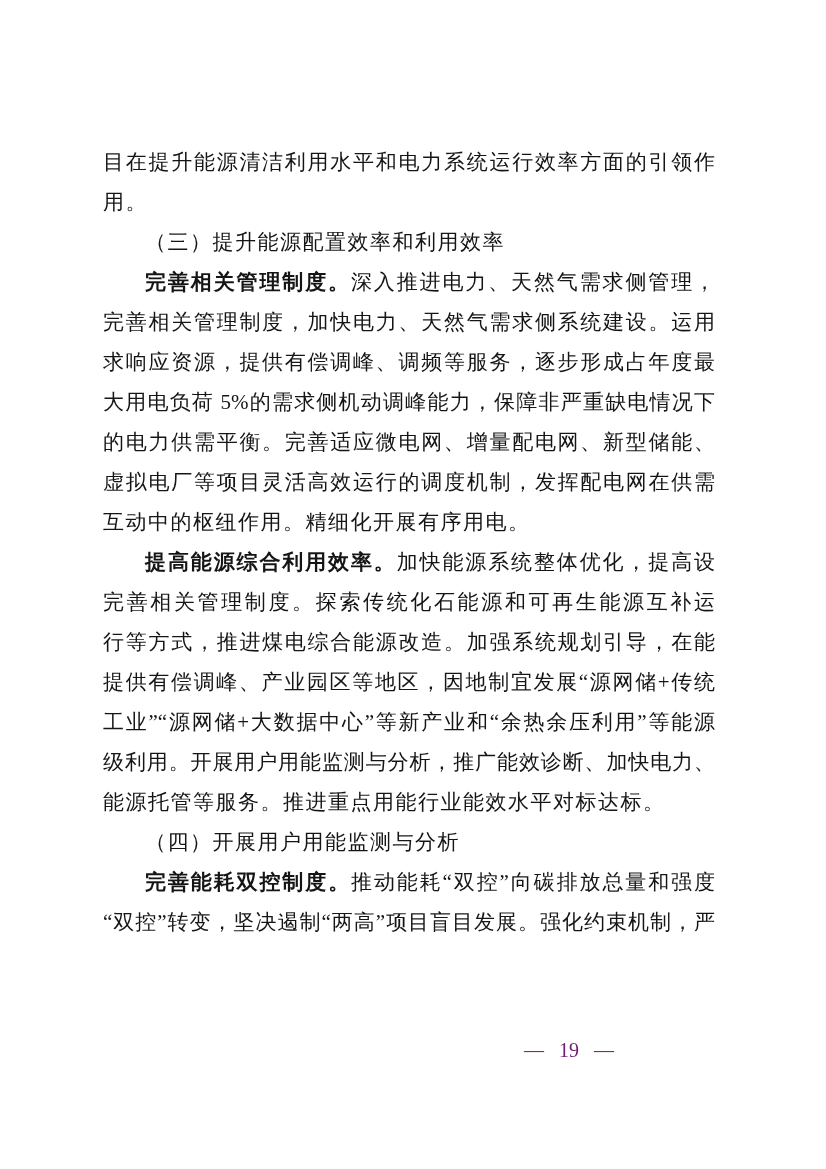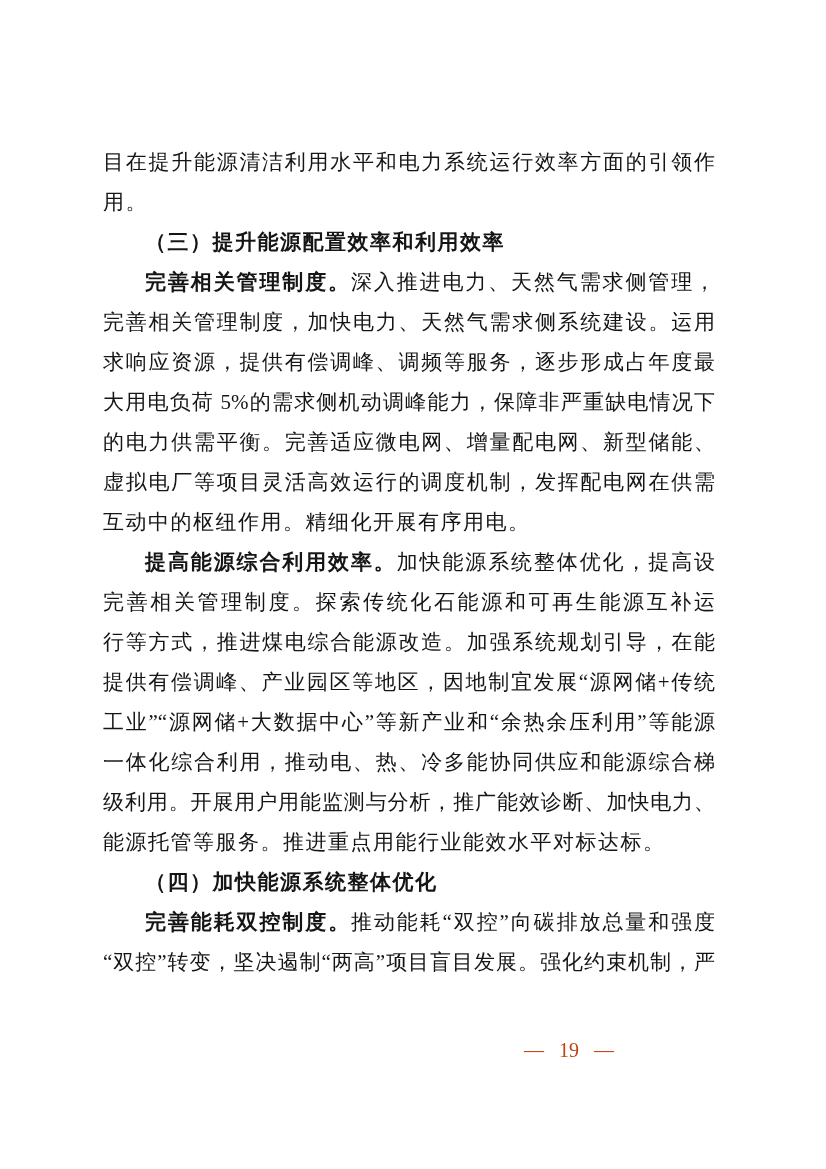--- a/index.html
+++ b/index.html
@@ -41,31 +41,31 @@
     letter-spacing: 1.5px;
   }
   
   .indent {
     text-indent: 2em;
   }
   .b {
     font-weight: 700;
   }
   .heading {
-    font-weight: 700;
+    font-weight: 400;
     letter-spacing: 1.5px;
   }
   .page-number {
     position: absolute;
     top: 1036px;
     right: 126px;
     height: 28px;
     line-height: 28px;
     font-size: 20px;
-    color: #c2410c;
+    color: #701a75;
     word-spacing: 10px;
     white-space: pre;
   }
 </style>
 </head>
 <body>
 
 <div class="page">
 
   <div class="text-block">
@@ -98,27 +98,26 @@
     </div>
 
     <div class="line jfull">完善相关管理制度。探索传统化石能源和可再生能源互补运</div>
 
     <div class="line jfull">行等方式，推进煤电综合能源改造。加强系统规划引导，在能</div>
 
     <div class="line jfull">提供有偿调峰、产业园区等地区，因地制宜发展“源网储+传统</div>
 
     <div class="line jfull">工业”“源网储+大数据中心”等新产业和“余热余压利用”等能源</div>
 
-    <div class="line jfull">一体化综合利用，推动电、热、冷多能协同供应和能源综合梯</div>
 
     <div class="line jfull">级利用。开展用户用能监测与分析，推广能效诊断、加快电力、</div>
 
     <div class="line left">能源托管等服务。推进重点用能行业能效水平对标达标。</div>
 
-    <div class="line heading indent">（四）加快能源系统整体优化</div>
+    <div class="line heading indent">（四）开展用户用能监测与分析</div>
 
     <div class="line jfull indent">
       <span class="b">完善能耗双控制度。</span><span>推动能耗“双控”向碳排放总量和强度</span>
     </div>
 
     <div class="line jfull">“双控”转变，坚决遏制“两高”项目盲目发展。强化约束机制，严</div>
 
   </div>
 
   <div class="page-number">— 19 —</div>

